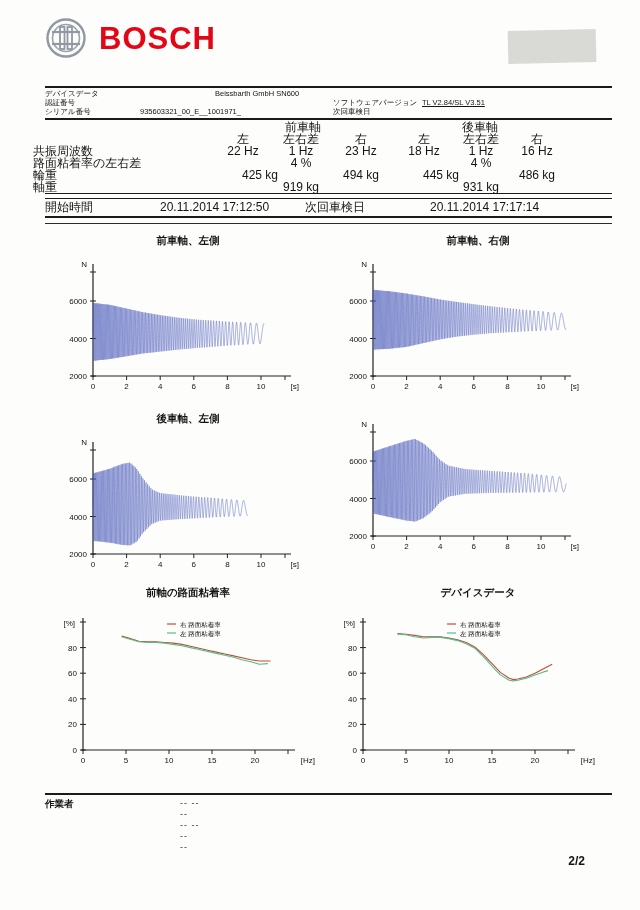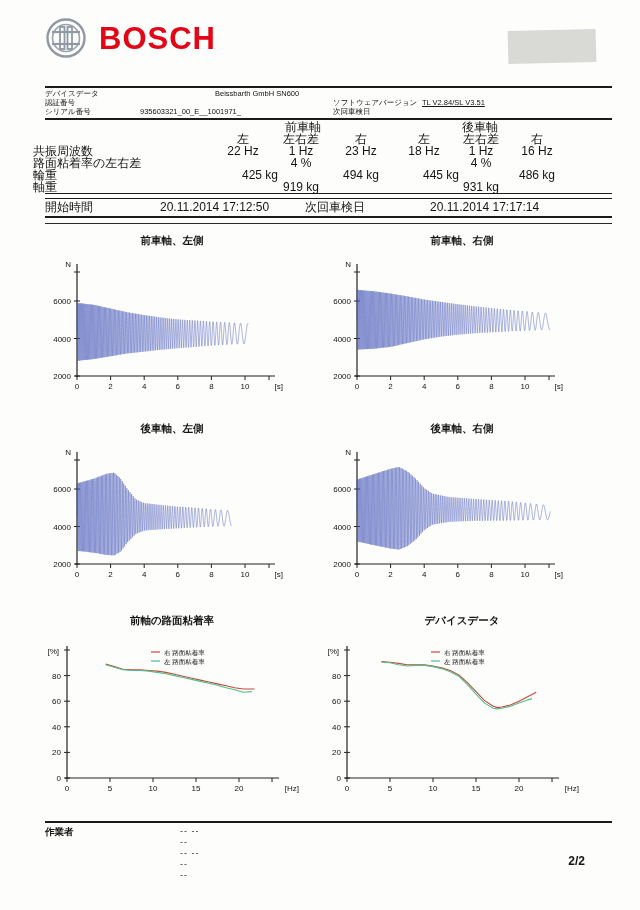--- a/index.html
+++ b/index.html
@@ -31,23 +31,23 @@
   .c3{width:64px;text-align:center;} .c4{width:62px;text-align:center;}
   .c5{width:52px;text-align:center;} .c6{width:60px;text-align:center;}
   .cspanF{width:180px;text-align:center;} .cspanR{width:174px;text-align:center;}
   .shift{transform:translateX(17px);}
   .time-row{display:flex;margin:2px 28px 2px 45px;font-size:12px;line-height:13px;}
   .t-label{width:115px;} .t-val1{width:145px;} .t-label2{width:90px;} .t-val2{padding-left:35px;}
   .gap5{height:5px;}
   
   figure{margin:0;}
   figcaption{font-size:10.5px;font-weight:bold;text-align:center;padding-left:30px;height:18px;line-height:16px;}
-  .osc-grid,.adh-grid{display:grid;grid-template-columns:290px 290px;padding-left:12px;row-gap:14px;}
+  .osc-grid,.adh-grid{display:grid;grid-template-columns:290px 290px;padding-left:28px;row-gap:4px;}
   .osc-grid{margin-top:8px;}
-  .adh-grid{margin-top:18px;}
+  .adh-grid{margin-top:0;}
   .osc-grid figure:nth-child(odd) svg{margin-left:10px;}
   .adh-grid figure:nth-child(odd) svg{margin-left:13px;}
   .adh-grid figure:nth-child(even) svg{margin-left:3px;}
   svg text{font-family:"Liberation Sans","DejaVu Sans",sans-serif;fill:#141414;}
   
   .op-rule{margin-top:9px;}
   .operator{display:flex;margin:3px 28px 0 45px;font-size:9.5px;}
   .op-label{width:135px;font-weight:bold;}
   .op-lines{font-size:9px;line-height:11px;color:#333;letter-spacing:1px;}
   .page-num{position:absolute;right:55px;bottom:42px;font-size:12px;font-weight:bold;}
@@ -237,21 +237,20 @@
             <line x1="189.4" y1="126" x2="189.4" y2="130" stroke="#222" stroke-width="1"></line>
             <text x="189.4" y="139" font-size="8" text-anchor="middle">8</text>
             <line x1="223" y1="126" x2="223" y2="130" stroke="#222" stroke-width="1"></line>
             <text x="223" y="139" font-size="8" text-anchor="middle">10</text>
             <line x1="247" y1="126" x2="247" y2="130" stroke="#222" stroke-width="1"></line>
             <text x="261" y="139" font-size="8" text-anchor="end">[s]</text>
             <polyline points="55.00,79.13 55.05,70.32 55.09,62.11 55.14,55.09 55.19,49.72 55.24,46.38 55.28,45.30 55.33,46.55 55.38,50.05 55.42,55.55 55.47,62.68 55.52,70.94 55.56,79.76 55.61,88.53 55.66,96.66 55.71,103.59 55.75,108.82 55.80,112.02 55.85,112.96 55.89,111.57 55.94,107.95 55.99,102.35 56.03,95.15 56.08,86.85 56.13,78.01 56.18,69.24 56.22,61.13 56.27,54.25 56.32,49.05 56.36,45.89 56.41,45.00 56.46,46.42 56.51,50.06 56.55,55.67 56.60,62.87 56.65,71.17 56.69,80.00 56.74,88.77 56.79,96.87 56.83,103.76 56.88,108.97 56.93,112.15 56.98,113.08 57.02,111.70 57.07,108.11 57.12,102.54 57.16,95.37 57.21,87.09 57.26,78.26 57.30,69.47 57.35,61.32 57.40,54.35 57.45,49.04 57.49,45.74 57.54,44.67 57.59,45.90 57.63,49.36 57.68,54.80 57.73,61.86 57.78,70.07 57.82,78.87 57.87,87.67 57.92,95.89 57.96,102.97 58.01,108.44 58.06,111.94 58.10,113.22 58.15,112.20 58.20,108.96 58.25,103.71 58.29,96.79 58.34,88.68 58.39,79.91 58.43,71.06 58.48,62.74 58.53,55.48 58.58,49.77 58.62,45.99 58.67,44.39 58.72,45.08 58.76,48.01 58.81,52.99 58.86,59.67 58.90,67.63 58.95,76.33 59.00,85.19 59.05,93.63 59.09,101.10 59.14,107.09 59.19,111.21 59.23,113.19 59.28,112.90 59.33,110.36 59.37,105.73 59.42,99.33 59.47,91.57 59.52,82.97 59.56,74.08 59.61,65.50 59.66,57.79 59.70,51.45 59.75,46.90 59.80,44.43 59.85,44.22 59.89,46.26 59.94,50.43 59.99,56.45 60.03,63.93 60.08,72.38 60.13,81.24 60.17,89.94 60.22,97.91 60.27,104.62 60.32,109.65 60.36,112.66 60.41,113.45 60.46,111.98 60.50,108.35 60.55,102.78 60.60,95.64 60.64,87.40 60.69,78.59 60.74,69.78 60.79,61.54 60.83,54.41 60.88,48.84 60.93,45.21 60.97,43.73 61.02,44.51 61.07,47.50 61.12,52.50 61.16,59.18 61.21,67.12 61.26,75.81 61.30,84.67 61.35,93.15 61.40,100.69 61.44,106.81 61.49,111.12 61.54,113.33 61.59,113.32 61.63,111.07 61.68,106.74 61.73,100.60 61.77,93.04 61.82,84.55 61.87,75.68 61.91,66.99 61.96,59.04 62.01,52.33 62.06,47.29 62.10,44.25 62.15,43.40 62.20,44.78 62.24,48.32 62.29,53.78 62.34,60.82 62.39,68.99 62.43,77.76 62.48,86.59 62.53,94.90 62.57,102.17 62.62,107.94 62.67,111.84 62.71,113.63 62.76,113.20 62.81,110.56 62.86,105.89 62.90,99.48 62.95,91.75 63.00,83.17 63.04,74.29 63.09,65.68 63.14,57.86 63.18,51.34 63.23,46.53 63.28,43.73 63.33,43.11 63.37,44.71 63.42,48.44 63.47,54.04 63.51,61.18 63.56,69.41 63.61,78.20 63.66,87.00 63.70,95.27 63.75,102.49 63.80,108.19 63.84,112.04 63.89,113.78 63.94,113.30 63.98,110.65 64.03,105.98 64.08,99.59 64.13,91.87 64.17,83.31 64.22,74.44 64.27,65.81 64.31,57.95 64.36,51.37 64.41,46.46 64.46,43.52 64.50,42.75 64.55,44.19 64.60,47.74 64.64,53.19 64.69,60.20 64.74,68.33 64.78,77.08 64.83,85.90 64.88,94.27 64.93,101.64 64.97,107.58 65.02,111.71 65.07,113.78 65.11,113.66 65.16,111.37 65.21,107.03 65.25,100.93 65.30,93.43 65.35,85.00 65.40,76.15 65.44,67.42 65.49,59.36 65.54,52.46 65.58,47.14 65.63,43.71 65.68,42.40 65.73,43.29 65.77,46.31 65.82,51.28 65.87,57.89 65.91,65.75 65.96,74.38 66.01,83.23 66.05,91.78 66.10,99.51 66.15,105.94 66.20,110.69 66.24,113.46 66.29,114.08 66.34,112.53 66.38,108.89 66.43,103.39 66.48,96.35 66.52,88.21 66.57,79.46 66.62,70.63 66.67,62.26 66.71,54.84 66.76,48.83 66.81,44.58 66.85,42.37 66.90,42.30 66.95,44.40 67.00,48.53 67.04,54.45 67.09,61.79 67.14,70.11 67.18,78.92 67.23,87.68 67.28,95.86 67.32,102.98 67.37,108.62 67.42,112.42 67.47,114.16 67.51,113.75 67.56,111.20 67.61,106.67 67.65,100.43 67.70,92.85 67.75,84.38 67.79,75.54 67.84,66.85 67.89,58.82 67.94,51.93 67.98,46.60 68.03,43.14 68.08,41.75 68.12,42.52 68.17,45.39 68.22,50.21 68.27,56.68 68.31,64.41 68.36,72.95 68.41,81.79 68.45,90.42 68.50,98.30 68.55,104.99 68.59,110.09 68.64,113.29 68.69,114.40 68.74,113.37 68.78,110.25 68.83,105.23 68.88,98.60 68.92,90.75 68.97,82.15 69.02,73.31 69.06,64.73 69.11,56.93 69.16,50.35 69.21,45.40 69.25,42.35 69.30,41.39 69.35,42.56 69.39,45.81 69.44,50.93 69.49,57.64 69.54,65.53 69.58,74.14 69.63,82.97 69.68,91.52 69.72,99.26 69.77,105.77 69.82,110.65 69.86,113.63 69.91,114.53 69.96,113.30 70.01,110.01 70.05,104.86 70.10,98.13 70.15,90.23 70.19,81.62 70.24,72.78 70.29,64.23 70.34,56.47 70.38,49.94 70.43,45.03 70.48,42.00 70.52,41.05 70.57,42.21 70.62,45.43 70.66,50.52 70.71,57.18 70.76,65.02 70.81,73.61 70.85,82.44 70.90,91.00 70.95,98.81 70.99,105.41 71.04,110.43 71.09,113.58 71.13,114.68 71.18,113.66 71.23,110.60 71.28,105.65 71.32,99.11 71.37,91.35 71.42,82.81 71.46,73.98 71.51,65.37 71.56,57.45 71.61,50.69 71.65,45.47 71.70,42.09 71.75,40.72 71.79,41.46 71.84,44.26 71.89,48.95 71.93,55.28 71.98,62.88 72.03,71.33 72.08,80.14 72.12,88.81 72.17,96.86 72.22,103.83 72.26,109.33 72.31,113.04 72.36,114.75 72.40,114.38 72.45,111.93 72.50,107.55 72.55,101.49 72.59,94.08 72.64,85.75 72.69,76.95 72.73,68.19 72.78,59.96 72.83,52.71 72.88,46.85 72.92,42.71 72.97,40.53 73.02,40.42 73.06,42.39 73.11,46.33 73.16,52.01 73.20,59.13 73.25,67.28 73.30,76.00 73.35,84.82 73.39,93.23 73.44,100.78 73.49,107.04 73.53,111.66 73.58,114.39 73.63,115.07 73.67,113.66 73.72,110.26 73.77,105.03 73.82,98.28 73.86,90.38 73.91,81.76 73.96,72.90 74.00,64.29 74.05,56.40 74.10,49.68 74.15,44.49 74.19,41.11 74.24,39.74 74.29,40.44 74.33,43.19 74.38,47.81 74.43,54.07 74.47,61.62 74.52,70.04 74.57,78.87 74.62,87.62 74.66,95.82 74.71,103.02 74.76,108.81 74.80,112.89 74.85,115.03 74.90,115.12 74.94,113.14 74.99,109.22 75.04,103.55 75.09,96.46 75.13,88.32 75.18,79.58 75.23,70.72 75.27,62.22 75.32,54.53 75.37,48.08 75.42,43.22 75.46,40.21 75.51,39.21 75.56,40.28 75.60,43.35 75.65,48.26 75.70,54.75 75.74,62.46 75.79,70.98 75.84,79.84 75.89,88.57 75.93,96.69 75.98,103.78 76.03,109.43 76.07,113.36 76.12,115.35 76.17,115.29 76.22,113.19 76.26,109.16 76.31,103.41 76.36,96.26 76.40,88.08 76.45,79.32 76.50,70.45 76.54,61.93 76.59,54.23 76.64,47.75 76.69,42.85 76.73,39.78 76.78,38.70 76.83,39.68 76.87,42.66 76.92,47.47 76.97,53.88 77.01,61.52 77.06,70.00 77.11,78.86 77.16,87.64 77.20,95.87 77.25,103.10 77.30,108.97 77.34,113.15 77.39,115.43 77.44,115.68 77.49,113.89 77.53,110.16 77.58,104.69 77.63,97.75 77.67,89.73 77.72,81.04 77.77,72.13 77.81,63.48 77.86,55.55 77.91,48.75 77.96,43.43 78.00,39.88 78.05,38.28 78.10,38.71 78.14,41.15 78.19,45.48 78.24,51.46 78.28,58.79 78.33,67.07 78.38,75.88 78.43,84.75 78.47,93.22 78.52,100.85 78.57,107.24 78.61,112.06 78.66,115.06 78.71,116.07 78.76,115.06 78.80,112.06 78.85,107.25 78.90,100.86 78.94,93.22 78.99,84.75 79.04,75.86 79.08,67.03 79.13,58.71 79.18,51.34 79.23,45.28 79.27,40.86 79.32,38.29 79.37,37.72 79.41,39.18 79.46,42.58 79.51,47.75 79.55,54.42 79.60,62.25 79.65,70.85 79.70,79.75 79.74,88.51 79.79,96.68 79.84,103.84 79.88,109.62 79.93,113.72 79.98,115.94 80.03,116.17 80.07,114.38 80.12,110.67 80.17,105.24 80.21,98.36 80.26,90.37 80.31,81.69 80.35,72.77 80.40,64.04 80.45,55.96 80.50,48.94 80.54,43.34 80.59,39.43 80.64,37.42 80.68,37.40 80.73,39.38 80.78,43.26 80.82,48.83 80.87,55.82 80.92,63.88 80.97,72.59 81.01,81.51 81.06,90.20 81.11,98.21 81.15,105.15 81.20,110.65 81.25,114.46 81.30,116.36 81.34,116.27 81.39,114.20 81.44,110.25 81.48,104.61 81.53,97.56 81.58,89.48 81.62,80.74 81.67,71.81 81.72,63.11 81.77,55.09 81.81,48.14 81.86,42.62 81.91,38.80 81.95,36.86 82.00,36.90 82.05,38.93 82.10,42.84 82.14,48.43 82.19,55.42 82.24,63.47 82.28,72.18 82.33,81.11 82.38,89.83 82.42,97.89 82.47,104.90 82.52,110.52 82.57,114.45 82.61,116.52 82.66,116.62 82.71,114.74 82.75,110.98 82.80,105.52 82.85,98.63 82.89,90.65 82.94,81.98 82.99,73.04 83.04,64.26 83.08,56.09 83.13,48.92 83.18,43.10 83.22,38.92 83.27,36.58 83.32,36.20 83.37,37.79 83.41,41.27 83.46,46.48 83.51,53.16 83.55,60.98 83.60,69.57 83.65,78.49 83.69,87.31 83.74,95.61 83.79,102.98 83.84,109.06 83.88,113.56 83.93,116.25 83.98,117.02 84.02,115.81 84.07,112.71 84.12,107.84 84.16,101.46 84.21,93.87 84.26,85.44 84.31,76.57 84.35,67.70 84.40,59.25 84.45,51.63 84.49,45.21 84.54,40.29 84.59,37.12 84.64,35.83 84.68,36.50 84.73,39.09 84.78,43.47 84.82,49.43 84.87,56.68 84.92,64.88 84.96,73.64 85.01,82.53 85.06,91.12 85.11,99.01 85.15,105.83 85.20,111.23 85.25,114.98 85.29,116.89 85.34,116.86 85.39,114.91 85.43,111.13 85.48,105.70 85.53,98.87 85.58,90.98 85.62,82.39 85.67,73.52 85.72,64.79 85.76,56.60 85.81,49.35 85.86,43.38 85.91,38.97 85.95,36.33 86.00,35.58 86.05,36.75 86.09,39.79 86.14,44.56 86.19,50.82 86.23,58.28 86.28,66.60 86.33,75.37 86.38,84.18 86.42,92.63 86.47,100.32 86.52,106.88 86.56,112.01 86.61,115.46 86.66,117.09 86.70,116.81 86.75,114.64 86.80,110.67 86.85,105.11 86.89,98.20 86.94,90.27 86.99,81.69 87.03,72.86 87.08,64.19 87.13,56.09 87.18,48.92 87.22,43.03 87.27,38.68 87.32,36.07 87.36,35.33 87.41,36.49 87.46,39.49 87.50,44.19 87.55,50.37 87.60,57.75 87.65,65.98 87.69,74.69 87.74,83.47 87.79,91.92 87.83,99.65 87.88,106.30 87.93,111.57 87.98,115.22 88.02,117.07 88.07,117.06 88.12,115.17 88.16,111.49 88.21,106.20 88.26,99.55 88.30,91.82 88.35,83.38 88.40,74.62 88.45,65.93 88.49,57.71 88.54,50.33 88.59,44.14 88.63,39.40 88.68,36.35 88.73,35.10 88.77,35.73 88.82,38.19 88.87,42.38 88.92,48.10 88.96,55.10 89.01,63.05 89.06,71.59 89.10,80.35 89.15,88.92 89.20,96.91 89.25,103.96 89.29,109.76 89.34,114.05 89.39,116.63 89.43,117.39 89.48,116.29 89.53,113.39 89.57,108.81 89.62,102.77 89.67,95.54 89.72,87.43 89.76,78.82 89.81,70.10 89.86,61.64 89.90,53.83 89.95,47.02 90.00,41.52 90.04,37.55 90.09,35.32 90.14,34.90 90.19,36.32 90.23,39.51 90.28,44.33 90.33,50.56 90.37,57.94 90.42,66.11 90.47,74.74 90.52,83.42 90.56,91.78 90.61,99.44 90.66,106.07 90.70,111.38 90.75,115.12 90.80,117.14 90.84,117.35 90.89,115.74 90.94,112.38 90.99,107.42 91.03,101.08 91.08,93.64 91.13,85.43 91.17,76.81 91.22,68.16 91.27,59.85 91.31,52.26 91.36,45.71 91.41,40.49 91.46,36.83 91.50,34.88 91.55,34.74 91.60,36.40 91.64,39.79 91.69,44.76 91.74,51.09 91.79,58.52 91.83,66.70 91.88,75.29 91.93,83.92 91.97,92.19 92.02,99.76 92.07,106.28 92.11,111.47 92.16,115.13 92.21,117.08 92.26,117.26 92.30,115.66 92.35,112.36 92.40,107.50 92.44,101.29 92.49,94.01 92.54,85.98 92.58,77.53 92.63,69.05 92.68,60.89 92.73,53.40 92.77,46.90 92.82,41.68 92.87,37.94 92.91,35.85 92.96,35.49 93.01,36.87 93.06,39.93 93.10,44.54 93.15,50.49 93.20,57.52 93.24,65.34 93.29,73.62 93.34,81.98 93.38,90.09 93.43,97.59 93.48,104.18 93.53,109.56 93.57,113.53 93.62,115.91 93.67,116.60 93.71,115.60 93.76,112.93 93.81,108.72 93.86,103.16 93.90,96.47 93.95,88.95 94.00,80.92 94.04,72.71 94.09,64.68 94.14,57.15 94.18,50.46 94.23,44.86 94.28,40.61 94.33,37.87 94.37,36.75 94.42,37.30 94.47,39.49 94.51,43.23 94.56,48.34 94.61,54.63 94.65,61.81 94.70,69.60 94.75,77.65 94.80,85.65 94.84,93.24 94.89,100.13 94.94,106.02 94.98,110.68 95.03,113.90 95.08,115.58 95.13,115.63 95.17,114.06 95.22,110.95 95.27,106.42 95.31,100.67 95.36,93.94 95.41,86.51 95.45,78.68 95.50,70.79 95.55,63.16 95.60,56.11 95.64,49.91 95.69,44.83 95.74,41.07 95.78,38.79 95.83,38.06 95.88,38.93 95.92,41.34 95.97,45.20 96.02,50.34 96.07,56.56 96.11,63.58 96.16,71.14 96.21,78.90 96.25,86.56 96.30,93.81 96.35,100.35 96.40,105.92 96.44,110.30 96.49,113.30 96.54,114.82 96.58,114.79 96.63,113.22 96.68,110.18 96.72,105.80 96.77,100.26 96.82,93.79 96.87,86.65 96.91,79.13 96.96,71.53 97.01,64.18 97.05,57.35 97.10,51.33 97.15,46.35 97.19,42.62 97.24,40.28 97.29,39.41 97.34,40.06 97.38,42.19 97.43,45.71 97.48,50.48 97.52,56.30 97.57,62.94 97.62,70.13 97.67,77.58 97.71,84.99 97.76,92.07 97.81,98.54 97.85,104.13 97.90,108.64 97.95,111.89 97.99,113.74 98.04,114.13 98.09,113.06 98.14,110.56 98.18,106.74 98.23,101.76 98.28,95.82 98.32,89.15 98.37,82.02 98.42,74.72 98.46,67.53 98.51,60.74 98.56,54.62 98.61,49.40 98.65,45.29 98.70,42.46 98.75,41.01 98.79,41.00 98.84,42.41 98.89,45.19 98.94,49.20 98.98,54.30 99.03,60.28 99.08,66.89 99.12,73.89 99.17,80.99 99.22,87.91 99.26,94.39 99.31,100.18 99.36,105.05 99.41,108.82 99.45,111.35 99.50,112.55 99.55,112.37 99.59,110.84 99.64,108.01 99.69,104.00 99.74,98.98 99.78,93.14 99.83,86.72 99.88,79.96 99.92,73.13 99.97,66.49 100.02,60.30 100.06,54.79 100.11,50.17 100.16,46.62 100.21,44.27 100.25,43.19 100.30,43.43 100.35,44.98 100.39,47.75 100.44,51.65 100.49,56.52 100.53,62.16 100.58,68.36 100.63,74.88 100.68,81.46 100.72,87.86 100.77,93.83 100.82,99.15 100.86,103.62 100.91,107.07 100.96,109.38 101.01,110.46 101.05,110.29 101.10,108.87 101.15,106.26 101.19,102.58 101.24,97.96 101.29,92.58 101.33,86.66 101.38,80.41 101.43,74.09 101.48,67.91 101.52,62.13 101.57,56.95 101.62,52.56 101.66,49.13 101.71,46.78 101.76,45.59 101.80,45.61 101.85,46.81 101.90,49.16 101.95,52.56 101.99,56.88 102.04,61.94 102.09,67.56 102.13,73.53 102.18,79.61 102.23,85.59 102.28,91.23 102.32,96.34 102.37,100.73 102.42,104.23 102.46,106.72 102.51,108.12 102.56,108.38 102.60,107.49 102.65,105.49 102.70,102.47 102.75,98.55 102.79,93.86 102.84,88.60 102.89,82.96 102.93,77.14 102.98,71.37 103.03,65.85 103.07,60.79 103.12,56.37 103.17,52.75 103.22,50.06 103.26,48.39 103.31,47.80 103.36,48.30 103.40,49.87 103.45,52.45 103.50,55.93 103.55,60.19 103.59,65.05 103.64,70.35 103.69,75.89 103.73,81.46 103.78,86.87 103.83,91.91 103.87,96.40 103.92,100.19 103.97,103.14 104.02,105.15 104.06,106.16 104.11,106.12 104.16,105.06 104.20,103.01 104.25,100.05 104.30,96.30 104.34,91.90 104.39,87.01 104.44,81.81 104.49,76.48 104.53,71.22 104.58,66.23 104.63,61.67 104.67,57.70 104.72,54.48 104.77,52.10 104.82,50.65 104.86,50.18 104.91,50.69 104.96,52.16 105.00,54.53 105.05,57.72 105.10,61.60 105.14,66.04 105.19,70.86 105.24,75.90 105.29,80.98 105.33,85.92 105.38,90.53 105.43,94.68 105.47,98.21 105.52,101.00 105.57,102.95 105.62,104.00 105.66,104.13 105.71,103.32 105.76,101.61 105.80,99.07 105.85,95.79 105.90,91.89 105.94,87.51 105.99,82.81 106.04,77.95 106.09,73.11 106.13,68.45 106.18,64.14 106.23,60.33 106.27,57.15 106.32,54.70 106.37,53.08 106.41,52.32 106.46,52.46 106.51,53.48 106.56,55.35 106.60,57.99 106.65,61.31 106.70,65.19 106.74,69.49 106.79,74.06 106.84,78.75 106.89,83.38 106.93,87.81 106.98,91.86 107.03,95.42 107.07,98.36 107.12,100.58 107.17,102.00 107.21,102.59 107.26,102.33 107.31,101.22 107.36,99.32 107.40,96.70 107.45,93.44 107.50,89.67 107.54,85.52 107.59,81.12 107.64,76.64 107.68,72.22 107.73,68.02 107.78,64.18 107.83,60.83 107.87,58.08 107.92,56.02 107.97,54.72 108.01,54.22 108.06,54.53 108.11,55.64 108.16,57.50 108.20,60.05 108.25,63.20 108.30,66.83 108.34,70.82 108.39,75.04 108.44,79.35 108.48,83.58 108.53,87.61 108.58,91.30 108.63,94.53 108.67,97.18 108.72,99.18 108.77,100.46 108.81,100.99 108.86,100.74 108.91,99.73 108.95,98.01 109.00,95.63 109.05,92.67 109.10,89.25 109.14,85.46 109.19,81.46 109.24,77.36 109.28,73.31 109.33,69.44 109.38,65.88 109.43,62.75 109.47,60.15 109.52,58.15 109.57,56.84 109.61,56.23 109.66,56.36 109.71,57.21 109.75,58.75 109.80,60.92 109.85,63.66 109.90,66.86 109.94,70.42 109.99,74.21 110.04,78.12 110.08,82.01 110.13,85.76 110.18,89.25 110.22,92.35 110.27,94.97 110.32,97.03 110.37,98.47 110.41,99.24 110.46,99.32 110.51,98.71 110.55,97.44 110.60,95.55 110.65,93.11 110.70,90.20 110.74,86.92 110.79,83.37 110.84,79.69 110.88,75.97 110.93,72.36 110.98,68.96 111.02,65.88 111.07,63.22 111.12,61.06 111.17,59.48 111.21,58.52 111.26,58.20 111.31,58.53 111.35,59.50 111.40,61.07 111.45,63.19 111.50,65.79 111.54,68.78 111.59,72.06 111.64,75.52 111.68,79.06 111.73,82.56 111.78,85.90 111.82,88.99 111.87,91.72 111.92,94.02 111.97,95.80 112.01,97.02 112.06,97.64 112.11,97.65 112.15,97.05 112.20,95.86 112.25,94.13 112.29,91.91 112.34,89.28 112.39,86.32 112.44,83.14 112.48,79.82 112.53,76.49 112.58,73.24 112.62,70.17 112.67,67.39 112.72,64.97 112.77,63.00 112.81,61.52 112.86,60.59 112.91,60.23 112.95,60.45 113.00,61.23 113.05,62.55 113.09,64.36 113.14,66.61 113.19,69.22 113.24,72.10 113.28,75.17 113.33,78.33 113.38,81.47 113.42,84.51 113.47,87.34 113.52,89.89 113.56,92.07 113.61,93.81 113.66,95.08 113.71,95.83 113.75,96.05 113.80,95.72 113.85,94.90 113.89,93.57 113.94,91.79 113.99,89.61 114.04,87.10 114.08,84.33 114.13,81.40 114.18,78.39 114.22,75.40 114.27,72.51 114.32,69.83 114.36,67.42 114.41,65.36 114.46,63.71 114.51,62.53 114.55,61.84 114.60,61.67 114.65,62.02 114.69,62.88 114.74,64.21 114.79,65.98 114.83,68.14 114.88,70.60 114.93,73.31 114.98,76.17 115.02,79.10 115.07,82.01 115.12,84.81 115.16,87.42 115.21,89.75 115.26,91.75 115.31,93.34 115.35,94.49 115.40,95.16 115.45,95.33 115.49,95.01 115.54,94.19 115.59,92.91 115.63,91.20 115.68,89.13 115.73,86.75 115.78,84.13 115.82,81.36 115.87,78.52 115.92,75.69 115.96,72.96 116.01,70.41 116.06,68.11 116.10,66.14 116.15,64.54 116.20,63.37 116.25,62.66 116.29,62.43 116.34,62.68 116.39,63.40 116.43,64.57 116.48,66.16 116.53,68.12 116.58,70.38 116.62,72.89 116.67,75.55 116.72,78.31 116.76,81.06 116.81,83.75 116.86,86.27 116.90,88.57 116.95,90.57 117.00,92.22 117.05,93.47 117.09,94.28 117.14,94.64 117.19,94.53 117.23,93.96 117.28,92.95 117.33,91.52 117.38,89.73 117.42,87.63 117.47,85.27 117.52,82.73 117.56,80.08 117.61,77.40 117.66,74.76 117.70,72.25 117.75,69.94 117.80,67.89 117.85,66.15 117.89,64.79 117.94,63.83 117.99,63.30 118.03,63.22 118.08,63.59 118.13,64.39 118.17,65.60 118.22,67.18 118.27,69.10 118.32,71.28 118.36,73.67 118.41,76.20 118.46,78.79 118.50,81.38 118.55,83.88 118.60,86.23 118.65,88.36 118.69,90.21 118.74,91.73 118.79,92.88 118.83,93.62 118.88,93.94 118.93,93.83 118.97,93.29 119.02,92.35 119.07,91.02 119.12,89.35 119.16,87.39 119.21,85.19 119.26,82.81 119.30,80.34 119.35,77.82 119.40,75.34 119.44,72.96 119.49,70.76 119.54,68.78 119.59,67.09 119.63,65.74 119.68,64.75 119.73,64.16 119.77,63.98 119.82,64.21 119.87,64.85 119.92,65.87 119.96,67.25 120.01,68.95 120.06,70.91 120.10,73.09 120.15,75.42 120.20,77.83 120.24,80.27 120.29,82.65 120.34,84.93 120.39,87.02 120.43,88.88 120.48,90.46 120.53,91.71 120.57,92.61 120.62,93.12 120.67,93.24 120.71,92.96 120.76,92.29 120.81,91.25 120.86,89.88 120.90,88.21 120.95,86.29 121.00,84.17 121.04,81.91 121.09,79.58 121.14,77.23 121.19,74.93 121.23,72.75 121.28,70.73 121.33,68.95 121.37,67.43 121.42,66.23 121.47,65.38 121.51,64.89 121.56,64.78 121.61,65.05 121.66,65.69 121.70,66.69 121.75,68.00 121.80,69.61 121.84,71.45 121.89,73.49 121.94,75.67 121.98,77.92 122.03,80.19 122.08,82.42 122.13,84.55 122.17,86.51 122.22,88.27 122.27,89.78 122.31,90.99 122.36,91.88 122.41,92.42 122.46,92.61 122.50,92.42 122.55,91.87 122.60,90.98 122.64,89.77 122.69,88.27 122.74,86.52 122.78,84.57 122.83,82.47 122.88,80.28 122.93,78.05 122.97,75.85 123.02,73.73 123.07,71.74 123.11,69.95 123.16,68.39 123.21,67.11 123.26,66.13 123.30,65.50 123.35,65.21 123.40,65.28 123.44,65.70 123.49,66.47 123.54,67.56 123.58,68.95 123.63,70.59 123.68,72.44 123.73,74.47 123.77,76.60 123.82,78.79 123.87,80.98 123.91,83.11 123.96,85.13 124.01,86.98 124.05,88.63 124.10,90.02 124.15,91.12 124.20,91.91 124.24,92.35 124.29,92.45 124.34,92.21 124.38,91.62 124.43,90.70 124.48,89.48 124.53,87.99 124.57,86.27 124.62,84.36 124.67,82.32 124.71,80.19 124.76,78.02 124.81,75.89 124.85,73.83 124.90,71.90 124.95,70.15 125.00,68.63 125.04,67.37 125.09,66.40 125.14,65.75 125.18,65.43 125.23,65.45 125.28,65.82 125.32,66.51 125.37,67.51 125.42,68.80 125.47,70.35 125.51,72.10 125.56,74.03 125.61,76.08 125.65,78.19 125.70,80.32 125.75,82.41 125.80,84.41 125.84,86.28 125.89,87.95 125.94,89.40 125.98,90.58 126.03,91.48 126.08,92.06 126.12,92.31 126.17,92.22 126.22,91.81 126.27,91.08 126.31,90.05 126.36,88.74 126.41,87.19 126.45,85.44 126.50,83.53 126.55,81.51 126.59,79.42 126.64,77.33 126.69,75.27 126.74,73.31 126.78,71.49 126.83,69.86 126.88,68.44 126.92,67.29 126.97,66.42 127.02,65.86 127.07,65.62 127.11,65.70 127.16,66.11 127.21,66.82 127.25,67.83 127.30,69.11 127.35,70.63 127.39,72.35 127.44,74.22 127.49,76.21 127.54,78.26 127.58,80.33 127.63,82.35 127.68,84.30 127.72,86.11 127.77,87.75 127.82,89.17 127.86,90.35 127.91,91.25 127.96,91.85 128.01,92.14 128.05,92.12 128.10,91.78 128.15,91.13 128.19,90.19 128.24,88.99 128.29,87.55 128.34,85.90 128.38,84.09 128.43,82.16 128.48,80.15 128.52,78.12 128.57,76.11 128.62,74.17 128.66,72.35 128.71,70.68 128.76,69.22 128.81,67.98 128.85,67.00 128.90,66.31 128.95,65.91 128.99,65.83 129.04,66.05 129.09,66.57 129.14,67.39 129.18,68.48 129.23,69.81 129.28,71.35 129.32,73.07 129.37,74.92 129.42,76.87 129.46,78.87 129.51,80.86 129.56,82.81 129.61,84.66 129.65,86.39 129.70,87.93 129.75,89.27 129.79,90.37 129.84,91.20 129.89,91.75 129.93,92.00 129.98,91.95 130.03,91.61 130.08,90.97 130.12,90.05 130.17,88.88 130.22,87.49 130.26,85.90 130.31,84.16 130.36,82.29 130.41,80.36 130.45,78.39 130.50,76.44 130.55,74.55 130.59,72.77 130.64,71.13 130.69,69.67 130.73,68.42 130.78,67.41 130.83,66.67 130.88,66.21 130.92,66.04 130.97,66.16 131.02,66.57 131.06,67.27 131.11,68.22 131.16,69.42 131.20,70.84 131.25,72.43 131.30,74.17 131.35,76.02 131.39,77.93 131.44,79.87 131.49,81.78 131.53,83.63 131.58,85.37 131.63,86.97 131.68,88.39 131.72,89.59 131.77,90.56 131.82,91.27 131.86,91.71 131.91,91.87 131.96,91.73 132.00,91.32 132.05,90.63 132.10,89.69 132.15,88.51 132.19,87.13 132.24,85.56 132.29,83.85 132.33,82.04 132.38,80.17 132.43,78.27 132.47,76.39 132.52,74.56 132.57,72.84 132.62,71.26 132.66,69.85 132.71,68.64 132.76,67.66 132.80,66.92 132.85,66.46 132.90,66.26 132.95,66.35 132.99,66.71 133.04,67.34 133.09,68.22 133.13,69.33 133.18,70.66 133.23,72.16 133.27,73.81 133.32,75.57 133.37,77.40 133.42,79.27 133.46,81.13 133.51,82.94 133.56,84.66 133.60,86.27 133.65,87.71 133.70,88.97 133.74,90.01 133.79,90.82 133.84,91.38 133.89,91.67 133.93,91.69 133.98,91.44 134.03,90.92 134.07,90.16 134.12,89.16 134.17,87.94 134.22,86.54 134.26,84.98 134.31,83.30 134.36,81.53 134.40,79.71 134.45,77.87 134.50,76.07 134.54,74.33 134.59,72.69 134.64,71.18 134.69,69.85 134.73,68.70 134.78,67.78 134.83,67.10 134.87,66.66 134.92,66.49 134.97,66.57 135.02,66.92 135.06,67.52 135.11,68.37 135.16,69.43 135.20,70.69 135.25,72.12 135.30,73.70 135.34,75.39 135.39,77.14 135.44,78.94 135.49,80.74 135.53,82.50 135.58,84.19 135.63,85.77 135.67,87.21 135.72,88.48 135.77,89.56 135.81,90.42 135.86,91.04 135.91,91.42 135.96,91.55 136.00,91.42 136.05,91.04 136.10,90.42 136.14,89.56 136.19,88.49 136.24,87.24 136.29,85.81 136.33,84.26 136.38,82.59 136.43,80.86 136.47,79.10 136.52,77.34 136.57,75.61 136.61,73.96 136.66,72.41 136.71,71.00 136.76,69.76 136.80,68.70 136.85,67.85 136.90,67.23 136.94,66.85 136.99,66.71 137.04,66.83 137.08,67.18 137.13,67.78 137.18,68.60 137.23,69.62 137.27,70.84 137.32,72.22 137.37,73.73 137.41,75.35 137.46,77.04 137.51,78.77 137.56,80.50 137.60,82.20 137.65,83.84 137.70,85.39 137.74,86.81 137.79,88.07 137.84,89.16 137.88,90.05 137.93,90.72 137.98,91.16 138.03,91.37 138.07,91.34 138.12,91.07 138.17,90.56 138.21,89.83 138.26,88.89 138.31,87.77 138.35,86.47 138.40,85.04 138.45,83.49 138.50,81.86 138.54,80.18 138.59,78.47 138.64,76.79 138.68,75.15 138.73,73.59 138.78,72.14 138.83,70.82 138.87,69.67 138.92,68.70 138.97,67.93 139.01,67.37 139.06,67.05 139.11,66.95 139.15,67.09 139.20,67.45 139.25,68.04 139.30,68.84 139.34,69.84 139.39,71.01 139.44,72.33 139.48,73.79 139.53,75.34 139.58,76.96 139.62,78.62 139.67,80.29 139.72,81.94 139.77,83.53 139.81,85.04 139.86,86.43 139.91,87.69 139.95,88.78 140.00,89.69 140.05,90.41 140.10,90.91 140.14,91.19 140.19,91.24 140.24,91.07 140.28,90.67 140.33,90.06 140.38,89.25 140.42,88.25 140.47,87.09 140.52,85.77 140.57,84.34 140.61,82.81 140.66,81.22 140.71,79.59 140.75,77.95 140.80,76.34 140.85,74.78 140.90,73.30 140.94,71.94 140.99,70.71 141.04,69.63 141.08,68.73 141.13,68.03 141.18,67.53 141.22,67.24 141.27,67.17 141.32,67.32 141.37,67.68 141.41,68.26 141.46,69.03 141.51,69.99 141.55,71.11 141.60,72.38 141.65,73.77 141.69,75.26 141.74,76.81 141.79,78.41 141.84,80.02 141.88,81.61 141.93,83.15 141.98,84.63 142.02,86.00 142.07,87.25 142.12,88.36 142.17,89.30 142.21,90.05 142.26,90.62 142.31,90.97 142.35,91.12 142.40,91.06 142.45,90.78 142.49,90.30 142.54,89.62 142.59,88.76 142.64,87.72 142.68,86.54 142.73,85.23 142.78,83.82 142.82,82.33 142.87,80.78 142.92,79.21 142.96,77.63 143.01,76.09 143.06,74.61 143.11,73.21 143.15,71.91 143.20,70.74 143.25,69.73 143.29,68.88 143.34,68.21 143.39,67.73 143.44,67.46 143.48,67.39 143.53,67.53 143.58,67.86 143.62,68.40 143.67,69.12 143.72,70.02 143.76,71.07 143.81,72.27 143.86,73.58 143.91,74.99 143.95,76.47 144.00,78.00 144.05,79.54 144.09,81.08 144.14,82.59 144.19,84.03 144.23,85.40 144.28,86.65 144.33,87.78 144.38,88.76 144.42,89.58 144.47,90.22 144.52,90.68 144.56,90.93 144.61,91.00 144.66,90.86 144.71,90.52 144.75,90.00 144.80,89.30 144.85,88.42 144.89,87.39 144.94,86.23 144.99,84.95 145.03,83.58 145.08,82.14 145.13,80.65 145.18,79.14 145.22,77.63 145.27,76.15 145.32,74.72 145.36,73.38 145.41,72.13 145.46,71.00 145.50,70.01 145.55,69.18 145.60,68.51 145.65,68.03 145.69,67.72 145.74,67.62 145.79,67.70 145.83,67.97 145.88,68.43 145.93,69.07 145.98,69.87 146.02,70.83 146.07,71.93 146.12,73.14 146.16,74.46 146.21,75.85 146.26,77.29 146.30,78.77 146.35,80.25 146.40,81.72 146.45,83.14 146.49,84.50 146.54,85.78 146.59,86.95 146.63,87.99 146.68,88.89 146.73,89.63 146.78,90.21 146.82,90.61 146.87,90.83 146.92,90.86 146.96,90.71 147.01,90.37 147.06,89.86 147.10,89.18 147.15,88.34 147.20,87.36 147.25,86.25 147.29,85.03 147.34,83.73 147.39,82.35 147.43,80.93 147.48,79.48 147.53,78.03 147.57,76.61 147.62,75.23 147.67,73.91 147.72,72.68 147.76,71.56 147.81,70.56 147.86,69.70 147.90,69.00 147.95,68.45 148.00,68.08 148.05,67.88 148.09,67.86 148.14,68.02 148.19,68.36 148.23,68.87 148.28,69.54 148.33,70.36 148.37,71.32 148.42,72.40 148.47,73.59 148.52,74.87 148.56,76.21 148.61,77.60 148.66,79.02 148.70,80.44 148.75,81.84 148.80,83.20 148.84,84.50 148.89,85.72 148.94,86.84 148.99,87.84 149.03,88.71 149.08,89.44 149.13,90.02 149.17,90.43 149.22,90.67 149.27,90.74 149.32,90.64 149.36,90.36 149.41,89.92 149.46,89.32 149.50,88.57 149.55,87.68 149.60,86.67 149.64,85.55 149.69,84.34 149.74,83.05 149.79,81.71 149.83,80.34 149.88,78.95 149.93,77.57 149.97,76.22 150.02,74.92 150.07,73.69 150.11,72.54 150.16,71.50 150.21,70.57 150.26,69.78 150.30,69.13 150.35,68.63 150.40,68.29 150.44,68.11 150.49,68.11 150.54,68.27 150.59,68.59 150.63,69.07 150.68,69.70 150.73,70.47 150.77,71.37 150.82,72.39 150.87,73.51 150.91,74.71 150.96,75.98 151.01,77.30 151.06,78.65 151.10,80.01 151.15,81.35 151.20,82.67 151.24,83.94 151.29,85.14 151.34,86.25 151.38,87.27 151.43,88.17 151.48,88.94 151.53,89.57 151.57,90.06 151.62,90.40 151.67,90.57 151.71,90.59 151.76,90.45 151.81,90.15 151.86,89.69 151.90,89.09 151.95,88.36 152.00,87.50 152.04,86.52 152.09,85.44 152.14,84.28 152.18,83.06 152.23,81.78 152.28,80.47 152.33,79.15 152.37,77.83 152.42,76.54 152.47,75.29 152.51,74.10 152.56,72.98 152.61,71.96 152.66,71.04 152.70,70.25 152.75,69.58 152.80,69.04 152.84,68.66 152.89,68.42 152.94,68.34 152.98,68.41 153.03,68.63 153.08,69.01 153.13,69.52 153.17,70.17 153.22,70.95 153.27,71.85 153.31,72.85 153.36,73.94 153.41,75.10 153.45,76.32 153.50,77.58 153.55,78.87 153.60,80.16 153.64,81.44 153.69,82.69 153.74,83.90 153.78,85.04 153.83,86.11 153.88,87.09 153.93,87.96 153.97,88.71 154.02,89.34 154.07,89.84 154.11,90.19 154.16,90.40 154.21,90.46 154.25,90.38 154.30,90.15 154.35,89.77 154.40,89.26 154.44,88.62 154.49,87.86 154.54,86.98 154.58,86.01 154.63,84.95 154.68,83.82 154.72,82.64 154.77,81.41 154.82,80.16 154.87,78.90 154.91,77.65 154.96,76.43 155.01,75.25 155.05,74.13 155.10,73.07 155.15,72.11 155.20,71.24 155.24,70.48 155.29,69.84 155.34,69.32 155.38,68.94 155.43,68.70 155.48,68.60 155.52,68.64 155.57,68.82 155.62,69.13 155.67,69.59 155.71,70.17 155.76,70.86 155.81,71.67 155.85,72.58 155.90,73.58 155.95,74.65 155.99,75.78 156.04,76.96 156.09,78.17 156.14,79.39 156.18,80.62 156.23,81.83 156.28,83.01 156.32,84.14 156.37,85.21 156.42,86.21 156.47,87.12 156.51,87.94 156.56,88.64 156.61,89.24 156.65,89.70 156.70,90.04 156.75,90.25 156.79,90.32 156.84,90.25 156.89,90.05 156.94,89.72 156.98,89.26 157.03,88.68 157.08,87.99 157.12,87.19 157.17,86.30 157.22,85.32 157.26,84.27 157.31,83.17 157.36,82.02 157.41,80.84 157.45,79.65 157.50,78.45 157.55,77.27 157.59,76.12 157.64,75.01 157.69,73.96 157.74,72.98 157.78,72.08 157.83,71.27 157.88,70.56 157.92,69.96 157.97,69.48 158.02,69.12 158.06,68.89 158.11,68.79 158.16,68.81 158.21,68.97 158.25,69.25 158.30,69.66 158.35,70.19 158.39,70.82 158.44,71.57 158.49,72.40 158.54,73.32 158.58,74.31 158.63,75.37 158.68,76.47 158.72,77.61 158.77,78.77 158.82,79.93 158.86,81.09 158.91,82.23 158.96,83.34 159.01,84.40 159.05,85.40 159.10,86.33 159.15,87.18 159.19,87.94 159.24,88.59 159.29,89.14 159.33,89.58 159.38,89.90 159.43,90.10 159.48,90.17 159.52,90.12 159.57,89.94 159.62,89.65 159.66,89.23 159.71,88.71 159.76,88.08 159.81,87.35 159.85,86.53 159.90,85.63 159.95,84.66 159.99,83.63 160.04,82.56 160.09,81.45 160.13,80.33 160.18,79.19 160.23,78.06 160.28,76.95 160.32,75.87 160.37,74.83 160.42,73.85 160.46,72.93 160.51,72.09 160.56,71.33 160.60,70.67 160.65,70.11 160.70,69.65 160.75,69.31 160.79,69.08 160.84,68.97 160.89,68.98 160.93,69.11 160.98,69.36 161.03,69.71 161.08,70.18 161.12,70.75 161.17,71.42 161.22,72.18 161.26,73.01 161.31,73.92 161.36,74.90 161.40,75.92 161.45,76.98 161.50,78.06 161.55,79.16 161.59,80.27 161.64,81.36 161.69,82.44 161.73,83.48 161.78,84.47 161.83,85.41 161.87,86.29 161.92,87.09 161.97,87.80 162.02,88.43 162.06,88.96 162.11,89.38 162.16,89.70 162.20,89.91 162.25,90.01 162.30,89.99 162.35,89.86 162.39,89.62 162.44,89.27 162.49,88.82 162.53,88.26 162.58,87.62 162.63,86.89 162.67,86.08 162.72,85.20 162.77,84.27 162.82,83.28 162.86,82.26 162.91,81.21 162.96,80.14 163.00,79.07 163.05,78.00 163.10,76.95 163.14,75.93 163.19,74.95 163.24,74.02 163.29,73.15 163.33,72.34 163.38,71.61 163.43,70.97 163.47,70.42 163.52,69.96 163.57,69.60 163.62,69.34 163.66,69.20 163.71,69.16 163.76,69.22 163.80,69.40 163.85,69.67 163.90,70.05 163.94,70.53 163.99,71.10 164.04,71.75 164.09,72.49 164.13,73.29 164.18,74.16 164.23,75.08 164.27,76.05 164.32,77.05 164.37,78.07 164.42,79.11 164.46,80.15 164.51,81.19 164.56,82.20 164.60,83.19 164.65,84.14 164.70,85.04 164.74,85.89 164.79,86.67 164.84,87.38 164.89,88.01 164.93,88.56 164.98,89.01 165.03,89.37 165.07,89.63 165.12,89.79 165.17,89.85 165.21,89.81 165.26,89.66 165.31,89.42 165.36,89.08 165.40,88.64 165.45,88.12 165.50,87.51 165.54,86.83 165.59,86.07 165.64,85.26 165.69,84.38 165.73,83.46 165.78,82.51 165.83,81.53 165.87,80.53 165.92,79.52 165.97,78.51 166.01,77.51 166.06,76.54 166.11,75.59 166.16,74.69 166.20,73.83 166.25,73.03 166.30,72.29 166.34,71.63 166.39,71.04 166.44,70.53 166.48,70.11 166.53,69.78 166.58,69.54 166.63,69.40 166.67,69.35 166.72,69.40 166.77,69.55 166.81,69.79 166.86,70.13 166.91,70.55 166.96,71.06 167.00,71.64 167.05,72.30 167.10,73.03 167.14,73.81 167.19,74.65 167.24,75.53 167.28,76.45 167.33,77.40 167.38,78.37 167.43,79.34 167.47,80.32 167.52,81.29 167.57,82.24 167.61,83.17 167.66,84.06 167.71,84.91 167.75,85.71 167.80,86.45 167.85,87.13 167.90,87.73 167.94,88.27 167.99,88.72 168.04,89.09 168.08,89.37 168.13,89.56 168.18,89.67 168.23,89.68 168.27,89.60 168.32,89.42 168.37,89.17 168.41,88.82 168.46,88.39 168.51,87.89 168.55,87.31 168.60,86.66 168.65,85.95 168.70,85.18 168.74,84.37 168.79,83.51 168.84,82.62 168.88,81.70 168.93,80.77 168.98,79.83 169.02,78.88 169.07,77.95 169.12,77.02 169.17,76.13 169.21,75.26 169.26,74.43 169.31,73.65 169.35,72.92 169.40,72.25 169.45,71.65 169.50,71.11 169.54,70.65 169.59,70.27 169.64,69.96 169.68,69.74 169.73,69.61 169.78,69.56 169.82,69.60 169.87,69.72 169.92,69.93 169.97,70.22 170.01,70.59 170.06,71.03 170.11,71.55 170.15,72.14 170.20,72.78 170.25,73.49 170.30,74.24 170.34,75.04 170.39,75.88 170.44,76.75 170.48,77.63 170.53,78.54 170.58,79.45 170.62,80.36 170.67,81.27 170.72,82.15 170.77,83.02 170.81,83.86 170.86,84.66 170.91,85.41 170.95,86.12 171.00,86.77 171.05,87.36 171.09,87.89 171.14,88.35 171.19,88.73 171.24,89.04 171.28,89.27 171.33,89.43 171.38,89.50 171.42,89.49 171.47,89.40 171.52,89.23 171.57,88.98 171.61,88.66 171.66,88.26 171.71,87.80 171.75,87.27 171.80,86.67 171.85,86.02 171.89,85.33 171.94,84.58 171.99,83.80 172.04,82.98 172.08,82.14 172.13,81.28 172.18,80.41 172.22,79.53 172.27,78.65 172.32,77.78 172.36,76.93 172.41,76.10 172.46,75.30 172.51,74.53 172.55,73.80 172.60,73.12 172.65,72.50 172.69,71.93 172.74,71.42 172.79,70.97 172.84,70.59 172.88,70.29 172.93,70.05 172.98,69.89 173.02,69.81 173.07,69.80 173.12,69.86 173.16,70.00 173.21,70.22 173.26,70.50 173.31,70.86 173.35,71.28 173.40,71.77 173.45,72.31 173.49,72.91 173.54,73.56 173.59,74.25 173.63,74.98 173.68,75.75 173.73,76.54 173.78,77.36 173.82,78.19 173.87,79.03 173.92,79.88 173.96,80.72 174.01,81.55 174.06,82.37 174.11,83.16 174.15,83.93 174.20,84.67 174.25,85.36 174.29,86.01 174.34,86.62 174.39,87.17 174.43,87.66 174.48,88.10 174.53,88.47 174.58,88.78 174.62,89.02 174.67,89.19 174.72,89.29 174.76,89.32 174.81,89.28 174.86,89.17 174.90,88.99 174.95,88.74 175.00,88.43 175.05,88.05 175.09,87.62 175.14,87.13 175.19,86.58 175.23,85.99 175.28,85.35 175.33,84.67 175.38,83.96 175.42,83.22 175.47,82.45 175.52,81.66 175.56,80.87 175.61,80.06 175.66,79.25 175.70,78.45 175.75,77.66 175.80,76.88 175.85,76.12 175.89,75.39 175.94,74.69 175.99,74.02 176.03,73.39 176.08,72.81 176.13,72.28 176.18,71.80 176.22,71.38 176.27,71.01 176.32,70.70 176.36,70.45 176.41,70.27 176.46,70.15 176.50,70.10 176.55,70.12 176.60,70.19 176.65,70.34 176.69,70.54 176.74,70.81 176.79,71.14 176.83,71.52 176.88,71.96 176.93,72.45 176.97,72.99 177.02,73.57 177.07,74.19 177.12,74.85 177.16,75.54 177.21,76.25 177.26,76.99 177.30,77.74 177.35,78.51 177.40,79.28 177.45,80.05 177.49,80.82 177.54,81.58 177.59,82.33 177.63,83.06 177.68,83.76 177.73,84.44 177.77,85.08 177.82,85.69 177.87,86.26 177.92,86.78 177.96,87.26 178.01,87.69 178.06,88.07 178.10,88.39 178.15,88.65 178.20,88.86 178.24,89.00 178.29,89.09 178.34,89.12 178.39,89.08 178.43,88.99 178.48,88.84 178.53,88.63 178.57,88.36 178.62,88.04 178.67,87.67 178.72,87.24 178.76,86.77 178.81,86.26 178.86,85.70 178.90,85.11 178.95,84.49 179.00,83.84 179.04,83.16 179.09,82.46 179.14,81.75 179.19,81.02 179.23,80.29 179.28,79.56 179.33,78.82 179.37,78.10 179.42,77.38 179.47,76.68 179.51,76.00 179.56,75.35 179.61,74.72 179.66,74.12 179.70,73.56 179.75,73.04 179.80,72.55 179.84,72.11 179.89,71.72 179.94,71.38 179.99,71.09 180.03,70.85 180.08,70.66 180.13,70.53 180.17,70.45 180.22,70.43 180.27,70.46 180.31,70.55 180.36,70.70 180.41,70.89 180.46,71.14 180.50,71.44 180.55,71.78 180.60,72.18 180.64,72.61 180.69,73.09 180.74,73.60 180.78,74.15 180.83,74.74 180.88,75.35 180.93,75.98 180.97,76.63 181.02,77.31 181.07,77.99 181.11,78.68 181.16,79.38 181.21,80.08 181.26,80.78 181.30,81.46 181.35,82.14 181.40,82.81 181.44,83.45 181.49,84.07 181.54,84.67 181.58,85.24 181.63,85.77 181.68,86.27 181.73,86.74 181.77,87.16 181.82,87.54 181.87,87.88 181.91,88.17 181.96,88.42 182.01,88.61 182.06,88.76 182.10,88.85 182.15,88.90 182.20,88.89 182.24,88.84 182.29,88.73 182.34,88.58 182.38,88.38 182.43,88.13 182.48,87.83 182.53,87.50 182.57,87.12 182.62,86.70 182.67,86.24 182.71,85.76 182.76,85.23 182.81,84.69 182.85,84.11 182.90,83.51 182.95,82.90 183.00,82.27 183.04,81.62 183.09,80.97 183.14,80.31 183.18,79.65 183.23,78.99 183.28,78.34 183.33,77.70 183.37,77.06 183.42,76.45 183.47,75.85 183.51,75.27 183.56,74.72 183.61,74.20 183.65,73.70 183.70,73.24 183.75,72.81 183.80,72.42 183.84,72.07 183.89,71.75 183.94,71.48 183.98,71.26 184.03,71.07 184.08,70.93 184.12,70.84 184.17,70.79 184.22,70.79 184.27,70.83 184.31,70.92 184.36,71.06 184.41,71.23 184.45,71.45 184.50,71.71 184.55,72.02 184.60,72.36 184.64,72.73 184.69,73.14 184.74,73.59 184.78,74.06 184.83,74.56 184.88,75.08 184.92,75.63 184.97,76.20 185.02,76.78 185.07,77.38 185.11,77.99 185.16,78.61 185.21,79.23 185.25,79.85 185.30,80.47 185.35,81.09 185.39,81.70 185.44,82.30 185.49,82.88 185.54,83.46 185.58,84.01 185.63,84.54 185.68,85.05 185.72,85.53 185.77,85.98 185.82,86.41 185.87,86.80 185.91,87.16 185.96,87.48 186.01,87.77 186.05,88.02 186.10,88.23 186.15,88.40 186.19,88.53 186.24,88.61 186.29,88.66 186.34,88.67 186.38,88.64 186.43,88.56 186.48,88.45 186.52,88.29 186.57,88.10 186.62,87.87 186.66,87.60 186.71,87.30 186.76,86.97 186.81,86.60 186.85,86.20 186.90,85.78 186.95,85.33 186.99,84.85 187.04,84.36 187.09,83.84 187.14,83.31 187.18,82.76 187.23,82.20 187.28,81.63 187.32,81.06 187.37,80.48 187.42,79.89 187.46,79.31 187.51,78.74 187.56,78.16 187.61,77.60 187.65,77.05 187.70,76.51 187.75,75.99 187.79,75.48 187.84,74.99 187.89,74.53 187.94,74.09 187.98,73.67 188.03,73.29 188.08,72.93 188.12,72.60 188.17,72.30 188.22,72.04 188.26,71.81 188.31,71.61 188.36,71.45 188.41,71.33 188.45,71.24 188.50,71.19 188.55,71.17 188.59,71.19 188.64,71.25 188.69,71.35 188.73,71.47 188.78,71.64 188.83,71.83 188.88,72.06 188.92,72.32 188.97,72.62 189.02,72.94 189.06,73.29 189.11,73.66 189.16,74.06 189.21,74.48 189.25,74.93 189.30,75.39 189.35,75.87 189.39,76.37 189.44,76.88 189.49,77.40 189.53,77.92 189.58,78.46 189.63,79.00 189.68,79.54 189.72,80.09 189.77,80.63 189.82,81.17 189.86,81.70 189.91,82.23 189.96,82.74 190.00,83.24 190.05,83.73 190.10,84.20 190.15,84.66 190.19,85.09 190.24,85.51 190.29,85.90 190.33,86.27 190.38,86.61 190.43,86.93 190.48,87.22 190.52,87.48 190.57,87.71 190.62,87.91 190.66,88.08 190.71,88.22 190.76,88.33 190.80,88.40 190.85,88.45 190.90,88.46 190.95,88.44 190.99,88.38 191.04,88.30 191.09,88.19 191.13,88.04 191.18,87.86 191.23,87.66 191.27,87.43 191.32,87.17 191.37,86.88 191.42,86.57 191.46,86.24 191.51,85.88 191.56,85.50 191.60,85.10 191.65,84.69 191.70,84.25 191.75,83.81 191.79,83.35 191.84,82.87 191.89,82.39 191.93,81.90 191.98,81.41 192.03,80.91 192.07,80.40 192.12,79.90 192.17,79.40 192.22,78.90 192.26,78.40 192.31,77.91 192.36,77.43 192.40,76.96 192.45,76.50 192.50,76.06 192.54,75.62 192.59,75.20 192.64,74.80 192.69,74.42 192.73,74.06 192.78,73.72 192.83,73.40 192.87,73.10 192.92,72.83 192.97,72.58 193.02,72.36 193.06,72.16 193.11,71.99 193.16,71.85 193.20,71.73 193.25,71.64 193.30,71.58 193.34,71.55 193.39,71.55 193.44,71.57 193.49,71.62 193.53,71.70 193.58,71.81 193.63,71.94 193.67,72.10 193.72,72.28 193.77,72.49 193.82,72.72 193.86,72.98 193.91,73.25 193.96,73.55 194.00,73.87 194.05,74.21 194.10,74.56 194.14,74.94 194.19,75.32 194.24,75.72 194.29,76.14 194.33,76.56 194.38,77.00 194.43,77.44 194.47,77.90 194.52,78.35 194.57,78.81 194.61,79.28 194.66,79.74 194.71,80.21 194.76,80.67 194.80,81.14 194.85,81.59 194.90,82.04 194.94,82.49 194.99,82.92 195.04,83.35 195.09,83.76 195.13,84.17 195.18,84.56 195.23,84.93 195.27,85.29 195.32,85.64 195.37,85.96 195.41,86.27 195.46,86.56 195.51,86.83 195.56,87.07 195.60,87.30 195.65,87.51 195.70,87.69 195.74,87.85 195.79,87.98 195.84,88.10 195.88,88.19 195.93,88.25 195.98,88.30 196.03,88.31 196.07,88.31 196.12,88.28 196.17,88.23 196.21,88.15 196.26,88.05 196.31,87.93 196.36,87.79 196.40,87.62 196.45,87.43 196.50,87.23 196.54,87.00 196.59,86.76 196.64,86.49 196.68,86.21 196.73,85.91 196.78,85.60 196.83,85.27 196.87,84.93 196.92,84.58 196.97,84.21 197.01,83.84 197.06,83.45 197.11,83.06 197.15,82.65 197.20,82.25 197.25,81.83 197.30,81.42 197.34,81.00 197.39,80.57 197.44,80.15 197.48,79.73 197.53,79.31 197.58,78.89 197.63,78.48 197.67,78.07 197.72,77.67 197.77,77.28 197.81,76.89 197.86,76.51 197.91,76.14 197.95,75.79 198.00,75.44 198.05,75.11 198.10,74.79 198.14,74.48 198.19,74.19 198.24,73.92 198.28,73.66 198.33,73.42 198.38,73.19 198.42,72.98 198.47,72.79 198.52,72.62 198.57,72.47 198.61,72.34 198.66,72.23 198.71,72.13 198.75,72.06 198.80,72.01 198.85,71.97 198.90,71.96 198.94,71.96 198.99,71.99 199.04,72.03 199.08,72.10 199.13,72.18 199.18,72.28 199.22,72.41 199.27,72.54 199.32,72.70 199.37,72.87 199.41,73.06 199.46,73.27 199.51,73.49 199.55,73.73 199.60,73.98 199.65,74.25 199.70,74.53 199.74,74.82 199.79,75.12 199.84,75.43 199.88,75.76 199.93,76.09 199.98,76.43 200.02,76.78 200.07,77.14 200.12,77.50 200.17,77.87 200.21,78.24 200.26,78.61 200.31,78.99 200.35,79.37 200.40,79.75 200.45,80.13 200.49,80.51 200.54,80.89 200.59,81.26 200.64,81.64 200.68,82.00 200.73,82.37 200.78,82.73 200.82,83.08 200.87,83.42 200.92,83.76 200.97,84.09 201.01,84.40 201.06,84.71 201.11,85.01 201.15,85.30 201.20,85.58 201.25,85.84 201.29,86.09 201.34,86.33 201.39,86.56 201.44,86.77 201.48,86.97 201.53,87.15 201.58,87.32 201.62,87.47 201.67,87.61 201.72,87.73 201.76,87.84 201.81,87.93 201.86,88.01 201.91,88.06 201.95,88.11 202.00,88.14 202.05,88.15 202.09,88.14 202.14,88.12 202.19,88.09 202.24,88.03 202.28,87.97 202.33,87.88 202.38,87.79 202.42,87.68 202.47,87.55 202.52,87.41 202.56,87.26 202.61,87.09 202.66,86.91 202.71,86.72 202.75,86.51 202.80,86.30 202.85,86.07 202.89,85.84 202.94,85.59 202.99,85.33 203.03,85.07 203.08,84.79 203.13,84.51 203.18,84.22 203.22,83.92 203.27,83.62 203.32,83.31 203.36,83.00 203.41,82.68 203.46,82.36 203.51,82.04 203.55,81.71 203.60,81.38 203.65,81.05 203.69,80.72 203.74,80.39 203.79,80.06 203.83,79.73 203.88,79.40 203.93,79.07 203.98,78.75 204.02,78.43 204.07,78.11 204.12,77.80 204.16,77.49 204.21,77.19 204.26,76.90 204.30,76.61 204.35,76.32 204.40,76.05 204.45,75.78 204.49,75.52 204.54,75.27 204.59,75.03 204.63,74.80 204.68,74.57 204.73,74.36 204.78,74.16 204.82,73.96 204.87,73.78 204.92,73.61 204.96,73.45 205.01,73.30 205.06,73.17 205.10,73.04 205.15,72.93 205.20,72.83 205.25,72.74 205.29,72.66 205.34,72.60 205.39,72.54 205.43,72.50 205.48,72.47 205.53,72.46 205.58,72.45 205.62,72.46 205.67,72.48 205.72,72.51 205.76,72.56 205.81,72.61 205.86,72.68 205.90,72.76 205.95,72.85 206.00,72.95 206.05,73.06 206.09,73.18 206.14,73.31 206.19,73.45 206.23,73.61 206.28,73.77 206.33,73.94 206.37,74.12 206.42,74.30 206.47,74.50 206.52,74.70 206.56,74.91 206.61,75.13 206.66,75.36 206.70,75.59 206.75,75.83 206.80,76.07 206.85,76.32 206.89,76.57 206.94,76.83 206.99,77.09 207.03,77.36 207.08,77.63 207.13,77.90 207.17,78.17 207.22,78.45 207.27,78.73 207.32,79.01 207.36,79.29 207.41,79.58 207.46,79.86 207.50,80.14 207.55,80.42 207.60,80.70 207.64,80.98 207.69,81.26 207.74,81.54 207.79,81.81 207.83,82.08 207.88,82.35 207.93,82.61 207.97,82.87 208.02,83.13 208.07,83.38 208.12,83.63 208.16,83.88 208.21,84.11 208.26,84.35 208.30,84.57 208.35,84.80 208.40,85.01 208.44,85.22 208.49,85.42 208.54,85.62 208.59,85.81 208.63,85.99 208.68,86.16 208.73,86.33 208.77,86.49 208.82,86.64 208.87,86.78 208.91,86.92 208.96,87.04 209.01,87.16 209.06,87.27 209.10,87.38 209.15,87.47 209.20,87.55 209.24,87.63 209.29,87.70 209.34,87.76 209.39,87.81 209.43,87.85 209.48,87.88 209.53,87.91" fill="none" stroke="#4656b8" stroke-width="0.55" opacity="0.85"></polyline>
           </svg></div>
     </figure>
     <figure>
-      <figcaption>後車軸、右側</figcaption>
       <div class="plot"><svg width="290" height="152" viewBox="0 0 290 152">
             <line x1="55" y1="127" x2="55" y2="14" stroke="#222" stroke-width="1.2"></line>
             <line x1="53" y1="126" x2="253" y2="126" stroke="#222" stroke-width="1.2"></line>
             <line x1="52" y1="22" x2="58" y2="22" stroke="#222" stroke-width="1"></line>
             <text x="49" y="17" font-size="8" text-anchor="end">N</text>
             <line x1="52" y1="126" x2="58" y2="126" stroke="#222" stroke-width="1"></line>
             <text x="49" y="129" font-size="8" text-anchor="end">2000</text>
             <line x1="52" y1="88.5" x2="58" y2="88.5" stroke="#222" stroke-width="1"></line>
             <text x="49" y="91.5" font-size="8" text-anchor="end">4000</text>
             <line x1="52" y1="51" x2="58" y2="51" stroke="#222" stroke-width="1"></line>

